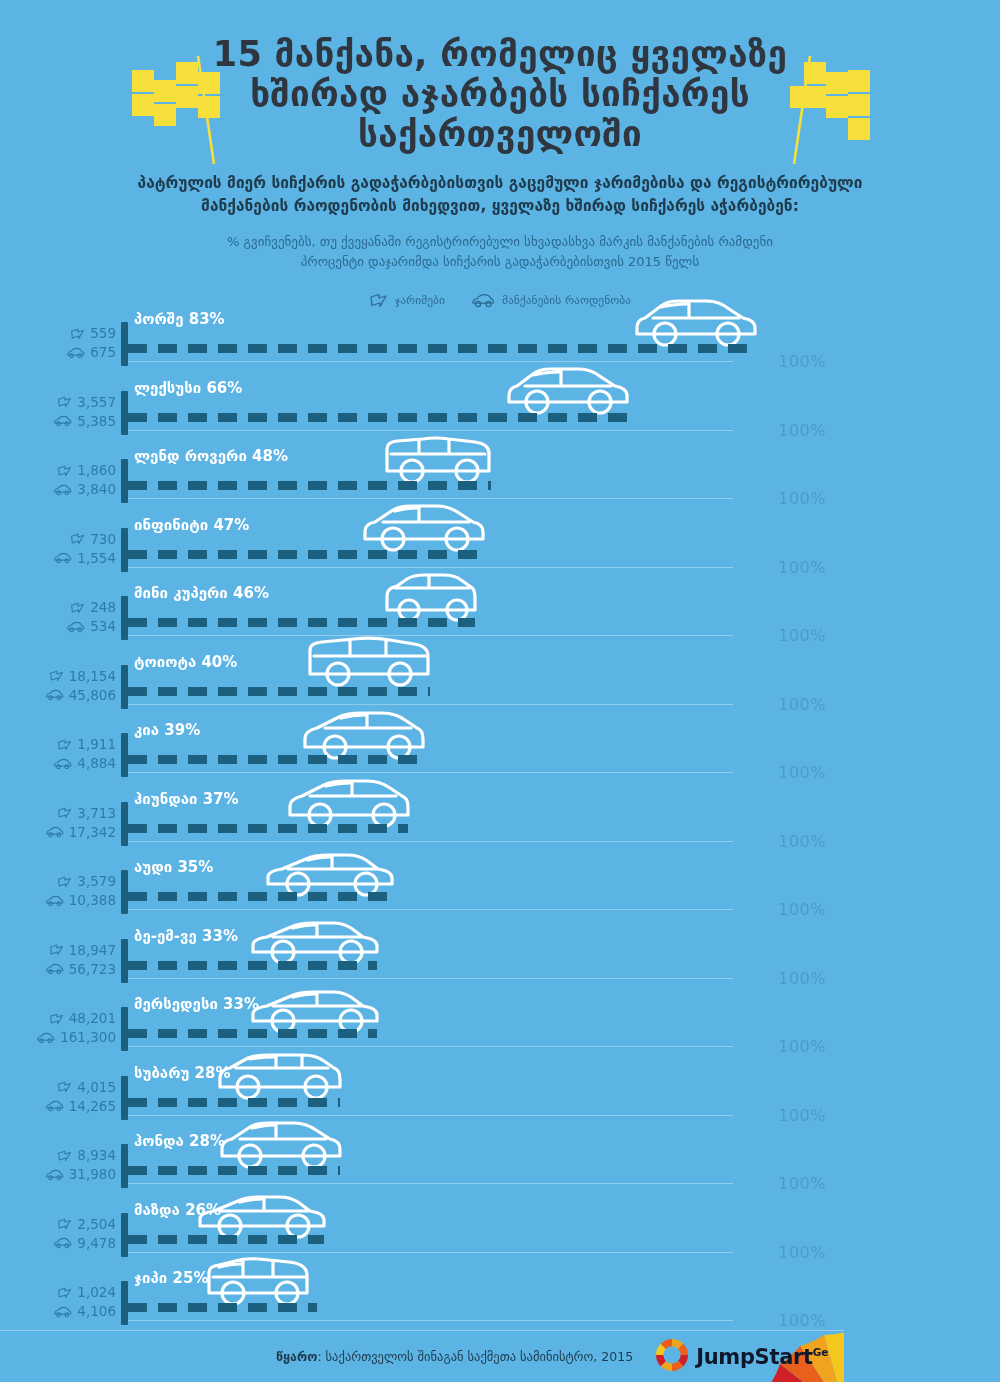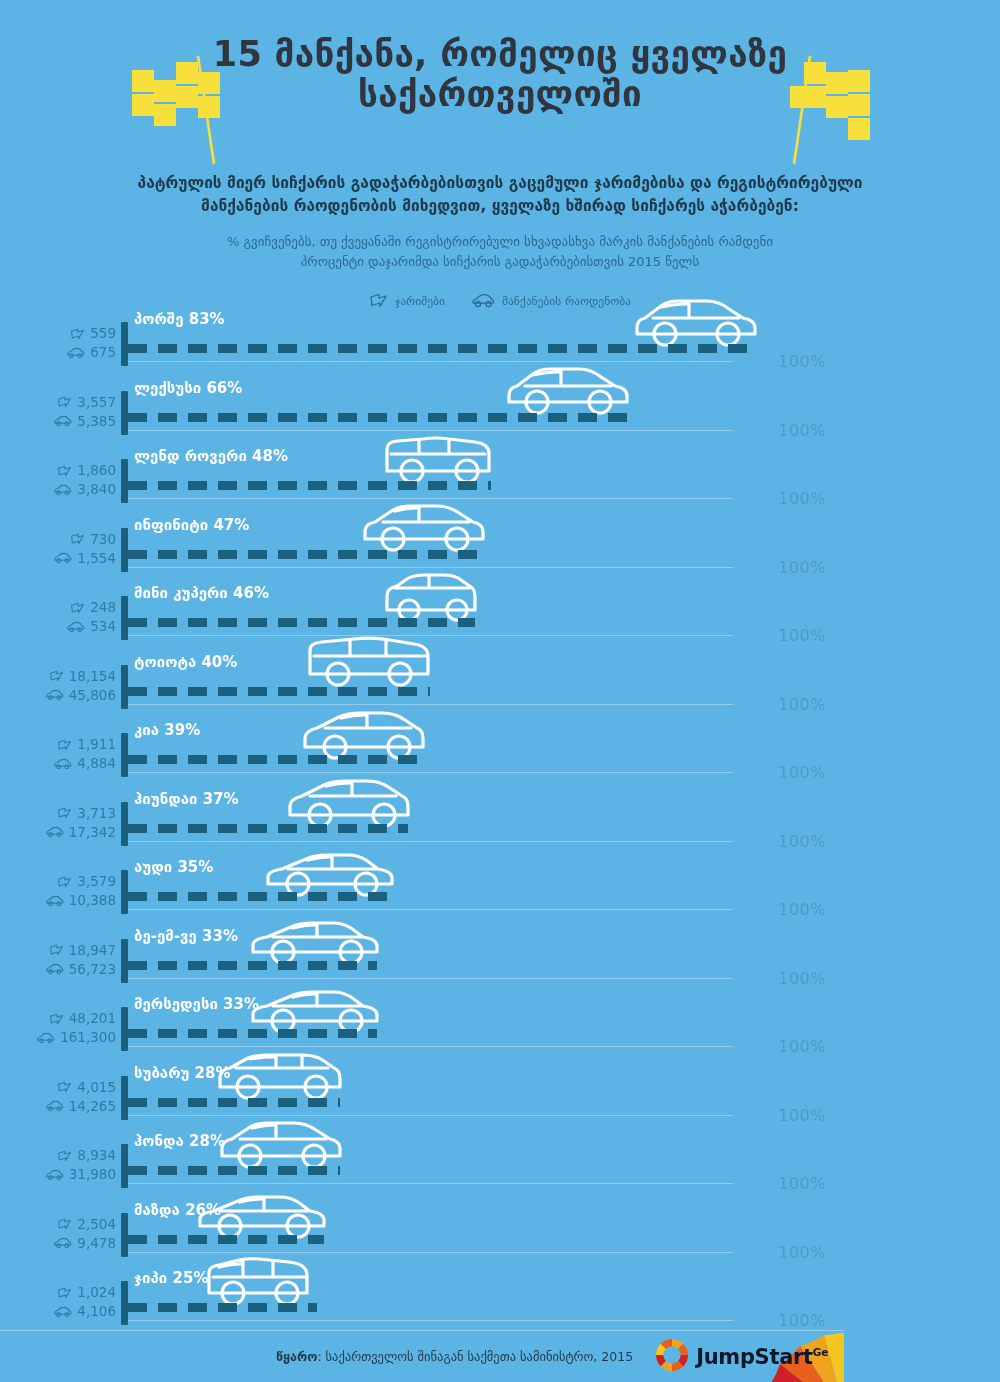--- a/index.html
+++ b/index.html
@@ -31,21 +31,21 @@
   }
   .note {
     position:absolute; left:160px; top:232px; width:680px;
     text-align:center; color:#2c6b93; font-size:13px; line-height:20px;
   }
 
   .legend {
     position:absolute; left:0; top:293px; width:1000px;
     display:flex; justify-content:center; align-items:center; gap:26px;
   }
-  .legend-item { display:flex; align-items:center; gap:7px; }
+  .legend-item { display:flex; align-items:flex-start; gap:7px; }
   .legend-item span.lbl { color:#2c6b93; font-size:11.5px; }
   .legend-item svg { display:block; }
 
   
   .rows { position:absolute; left:0; top:308px; width:848px; }
   .row { position:relative; height:68.5px; }
 
   .stats {
     position:absolute; left:38px; top:16px; width:78px;
     text-align:right; color:#2f7ba8; font-size:13.5px; line-height:19px;
@@ -133,20 +133,21 @@
         <rect x="62" y="42" width="22" height="22"></rect>
         <rect x="18" y="34" width="22" height="22"></rect>
         <rect x="62" y="66" width="22" height="22"></rect>
       </g>
       <path d="M24 4 L8 112" stroke="#f7e03c" stroke-width="2.6" fill="none"></path>
     </svg>
   </div>
 
   <div class="title">
     <div>15 მანქანა, რომელიც ყველაზე</div>
+    <div>ხშირად აჯარბებს სიჩქარეს</div>
     <div>საქართველოში</div>
   </div>
 
   <div class="subtitle">
     <div>პატრულის მიერ სიჩქარის გადაჭარბებისთვის გაცემული ჯარიმებისა და რეგისტრირებული</div>
     <div>მანქანების რაოდენობის მიხედვით, ყველაზე ხშირად სიჩქარეს აჭარბებენ:</div>
   </div>
 
   <div class="note">
     <div>% გვიჩვენებს, თუ ქვეყანაში რეგისტრირებული სხვადასხვა მარკის მანქანების რამდენი</div>

